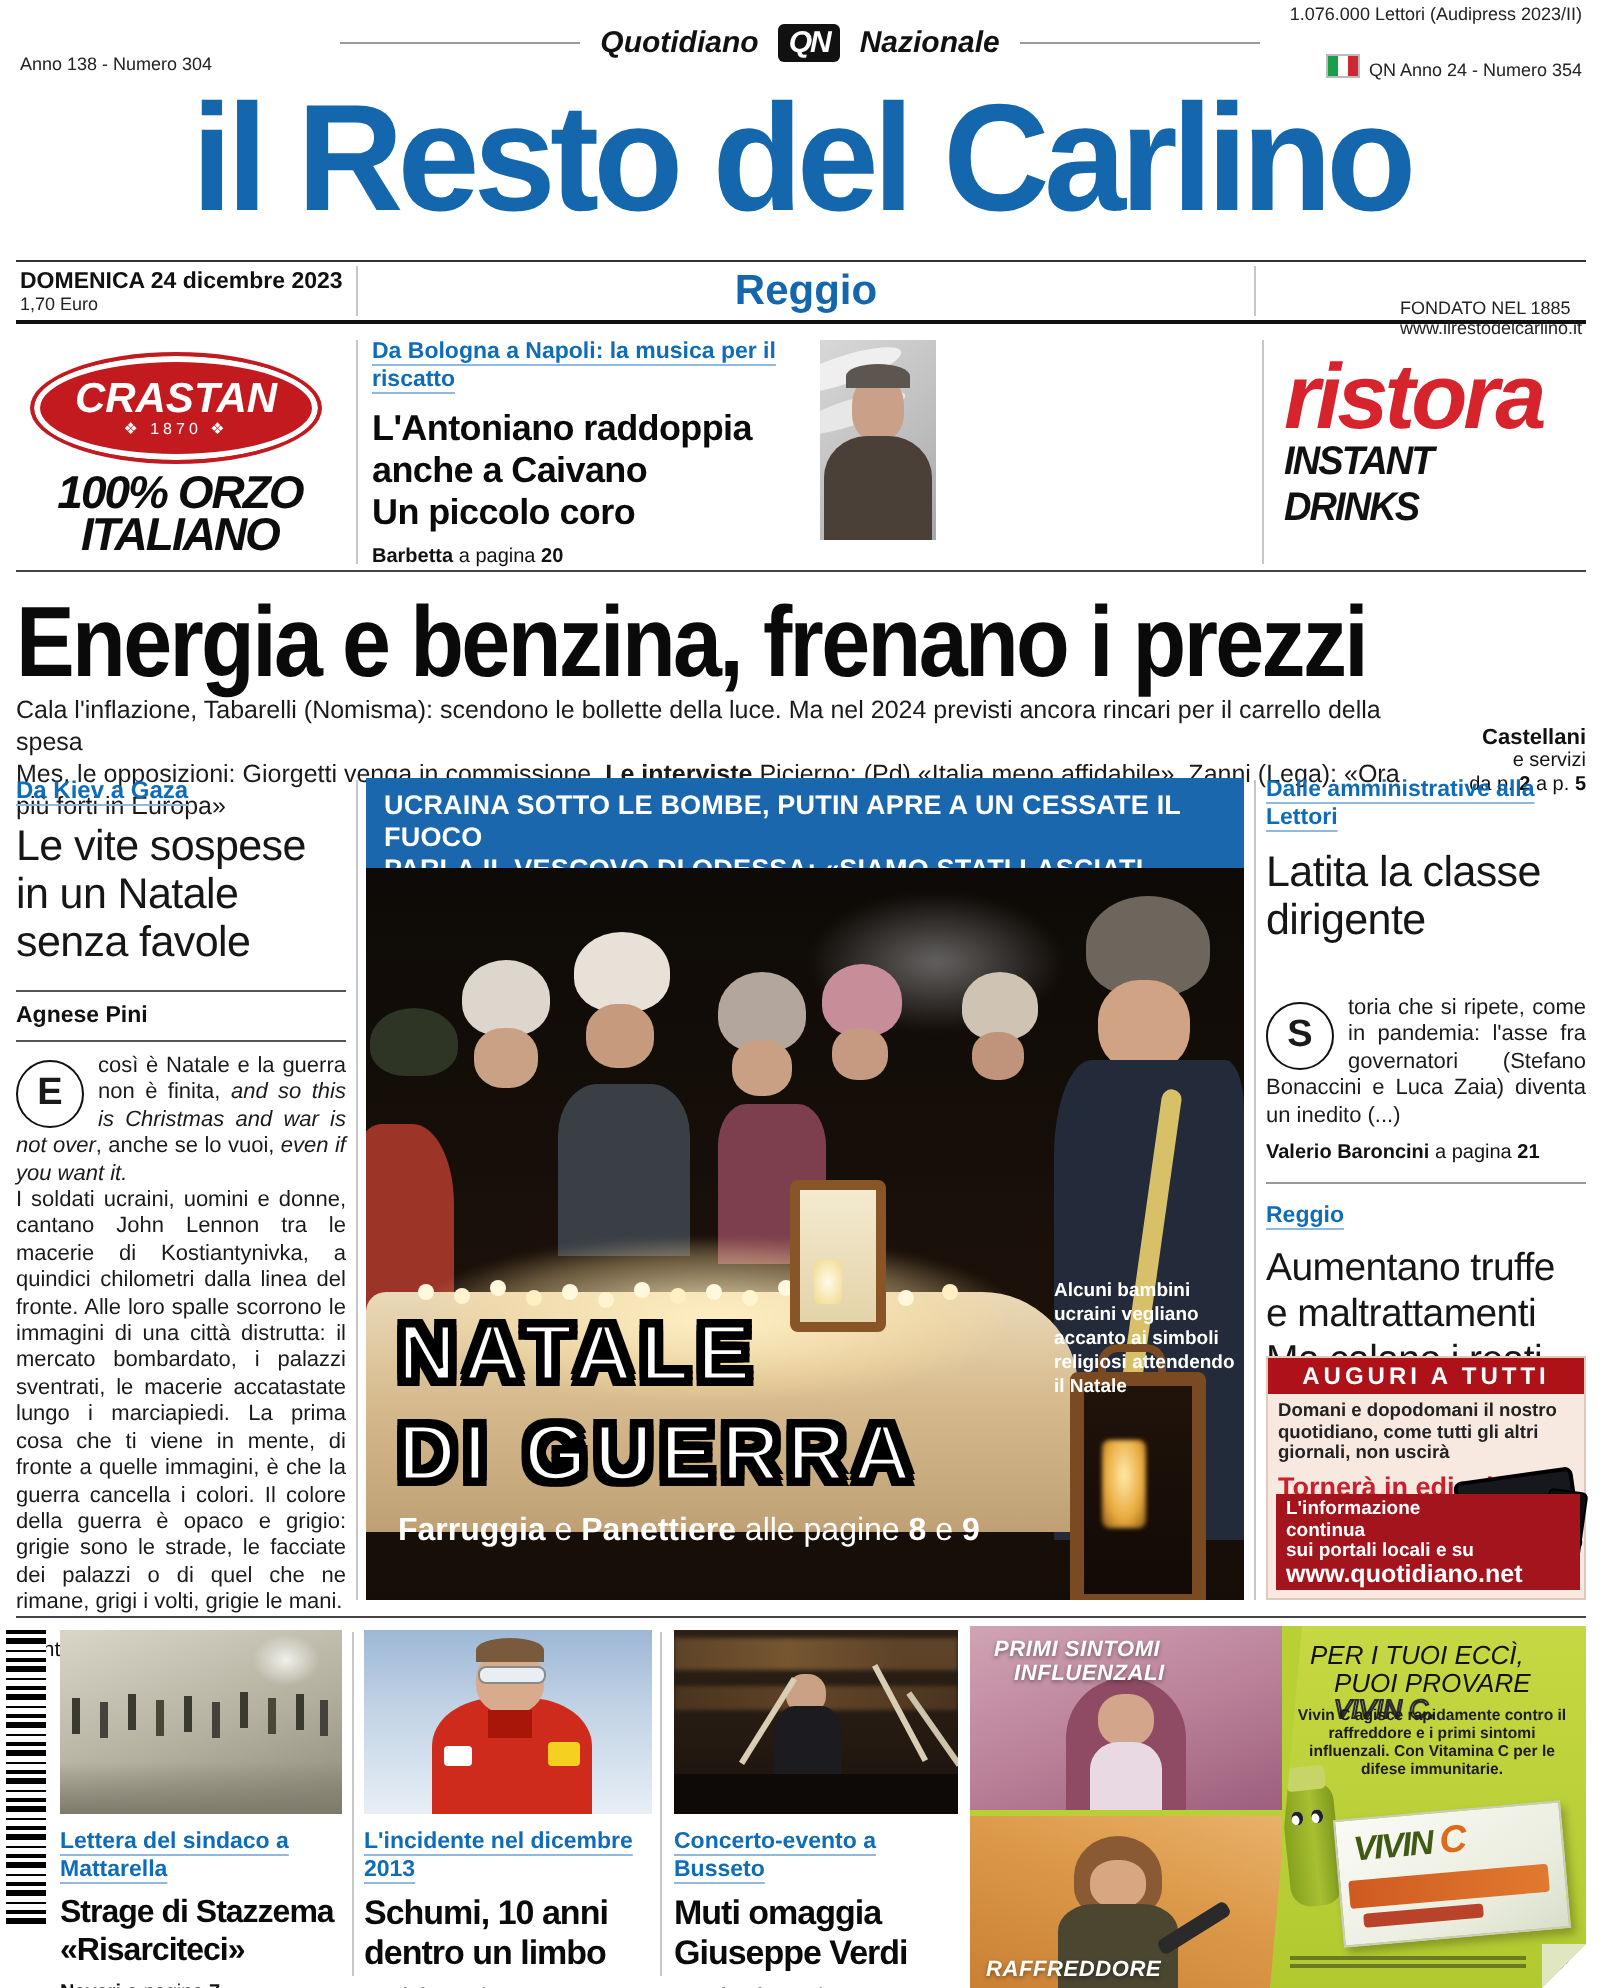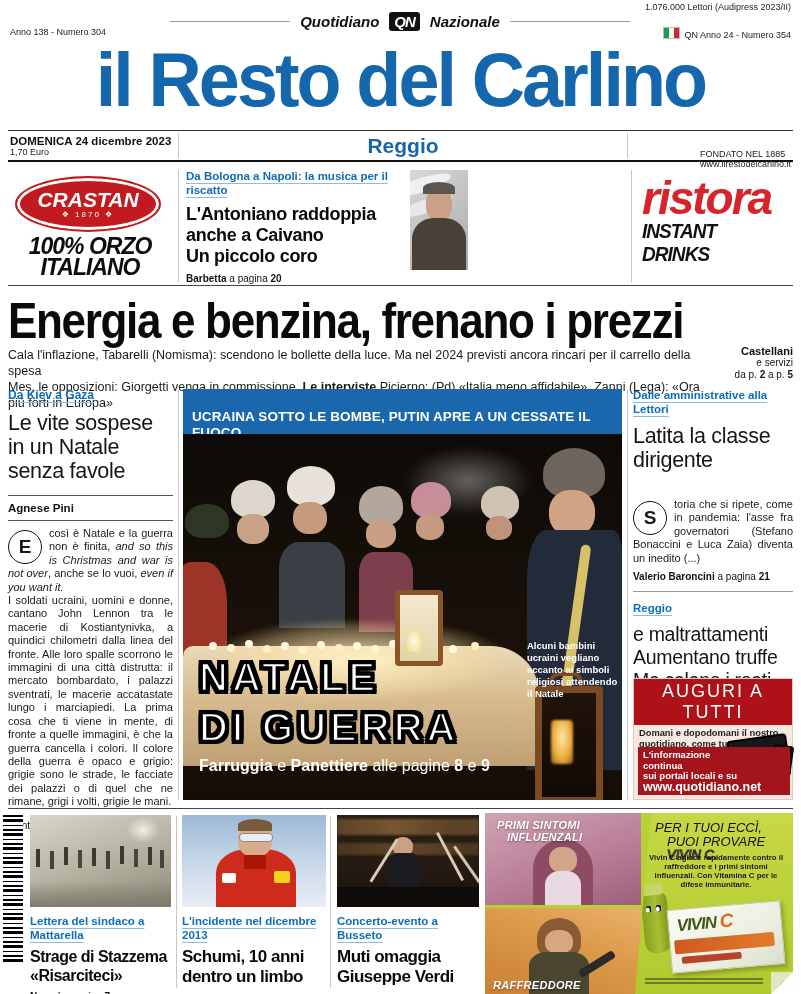--- a/index.html
+++ b/index.html
@@ -44,32 +44,32 @@
   .crastan-year{font-size:8px;letter-spacing:2px;}
   .crastan-txt{font-style:italic;font-weight:900;font-size:23px;line-height:21px;color:#0d0d0d;letter-spacing:-1px;}
   .ristora-name{color:#d7232b;font-weight:900;font-style:italic;font-size:46px;line-height:44px;letter-spacing:-2px;}
   .ristora-sub{color:#111;font-weight:700;font-style:italic;font-size:20px;letter-spacing:-1px;transform:scaleX(0.95);transform-origin:left;}
   
   .lead-title{font-weight:900;font-size:50px;letter-spacing:-1.5px;color:#0a0a0a;
               transform:scaleX(0.88);transform-origin:left;white-space:nowrap;}
   .deck{font-size:12.5px;line-height:16px;color:#1a1a1a;}
   
   .banner{position:absolute;left:183px;top:389px;width:439px;height:45px;background:#1a67ae;
-          color:#fff;font-weight:800;font-size:13.5px;line-height:16px;padding:20px 9px;box-sizing:border-box;letter-spacing:0.1px;}
+          color:#fff;font-weight:800;font-size:13.5px;line-height:16px;padding:6px 9px;box-sizing:border-box;letter-spacing:0.1px;}
   .photo-main{position:absolute;left:183px;top:434px;width:439px;height:366px;overflow:hidden;
               background:linear-gradient(180deg,#0d0a07 0%,#160f09 40%,#1f1209 70%,#150d07 100%);}
   .overlay-title{position:absolute;left:16px;top:218px;color:#fff;font-weight:900;font-size:40px;line-height:50px;
                  letter-spacing:4px;-webkit-text-stroke:2.5px #000;
                  text-shadow:-3px -3px 0 #000,3px -3px 0 #000,-3px 3px 0 #000,3px 3px 0 #000,0 -3px 0 #000,0 3px 0 #000,-3px 0 0 #000,3px 0 0 #000;}
   .photo-cap{position:absolute;left:344px;top:206px;width:92px;color:#fff;font-size:9.5px;line-height:12px;font-weight:bold;}
   .photo-byline{position:absolute;left:16px;top:323px;color:#fff;font-size:16px;}
   
   .promo{position:absolute;left:633px;top:678px;width:160px;height:122px;background:#f7e9e0;
          border:1px solid #e2c9bb;box-sizing:border-box;}
-  .promo-head{background:#ae1117;color:#fff;font-weight:400;font-size:18px;letter-spacing:2px;
+  .promo-head{background:#ae1117;color:#fff;font-weight:700;font-size:12px;letter-spacing:2px;
               text-align:center;padding:2px 0;}
   .promo-body{padding:3px 5px;font-size:9.3px;line-height:10.5px;font-weight:bold;color:#222;}
   .promo-red{color:#c9202c;font-weight:900;font-size:13.5px;line-height:14.5px;margin-top:2px;}
   .promo-box{position:absolute;left:4px;bottom:4px;width:152px;background:#a4141d;color:#fff;
              padding:3px 5px;box-sizing:border-box;font-size:9.5px;font-weight:bold;line-height:10.5px;}
   .promo-url{font-size:12.5px;font-weight:900;}
   .tablet{position:absolute;right:3px;top:58px;width:56px;height:38px;background:#16181d;border-radius:4px;
           transform:rotate(-8deg);border:2px solid #000;
           background-image:radial-gradient(circle 2.5px at 10px 10px,#e33 60%,transparent 61%),
             radial-gradient(circle 2.5px at 20px 10px,#3b82d0 60%,transparent 61%),
@@ -189,21 +189,21 @@
   </div>
 
   <div class="hline" style="top:285px;left:8px;width:785px;background:#444;"></div>
 
   <div class="abs lead-title" style="top:292px;left:8px;">Energia e benzina, frenano i prezzi</div>
   <div class="abs deck" style="top:347px;left:8px;width:700px;">
     <div>Cala l'inflazione, Tabarelli (Nomisma): scendono le bollette della luce. Ma nel 2024 previsti ancora rincari per il carrello della spesa</div>
     <div><span>Mes, le opposizioni: Giorgetti venga in commissione. </span><span class="b">Le interviste</span><span> Picierno: (Pd) «Italia meno affidabile». Zanni (Lega): «Ora più forti in Europa»</span></div>
   </div>
   <div class="abs" style="top:345px;right:8px;width:80px;text-align:right;font-size:10px;line-height:12px;">
-    <div class="b" style="font-size:11px;">Castellani</div>
+    <div class="b" style="font-size:11px;margin-top:18px;">Castellani</div>
     <div>e servizi</div>
     <div><span>da p. </span><span class="b">2</span><span> a p. </span><span class="b">5</span></div>
   </div>
 
   <div class="abs" style="top:388px;left:8px;width:165px;">
     <div class="kicker">Da Kiev a Gaza</div>
     <div class="hl-light" style="font-size:21.5px;line-height:24px;margin-top:9px;">
       <div>Le vite sospese</div>
       <div>in un Natale</div>
       <div>senza favole</div>
@@ -276,22 +276,22 @@
       <div>dirigente</div>
     </div>
     <div class="bodytxt" style="margin-top:26px;">
       <span class="dropcap">S</span>
       <span>toria che si ripete, come in pandemia: l'asse fra governatori (Stefano Bonaccini e Luca Zaia) diventa un inedito (...)</span>
     </div>
     <div class="byline"><span class="b">Valerio Baroncini</span><span> a pagina </span><span class="b">21</span></div>
     <hr class="sep" style="margin:9px 0;border-top-color:#999;">
     <div class="kicker small">Reggio</div>
     <div class="hl-light" style="font-size:19.5px;line-height:23px;margin-top:8px;">
+      <div>Aumentano truffe</div>
       <div>e maltrattamenti</div>
-      <div>Aumentano truffe</div>
       <div>Ma calano i reati</div>
     </div>
     <div class="byline" style="margin-top:8px;"><span>In </span><span class="b">Cronaca</span></div>
   </div>
 
   <div class="promo">
     <div class="promo-head">AUGURI A TUTTI</div>
     <div class="promo-body">Domani e dopodomani il nostro quotidiano, come tutti gli altri giornali, non uscirà</div>
     <div class="promo-red" style="padding:0 5px;">
       <div>Tornerà in edicola</div>

